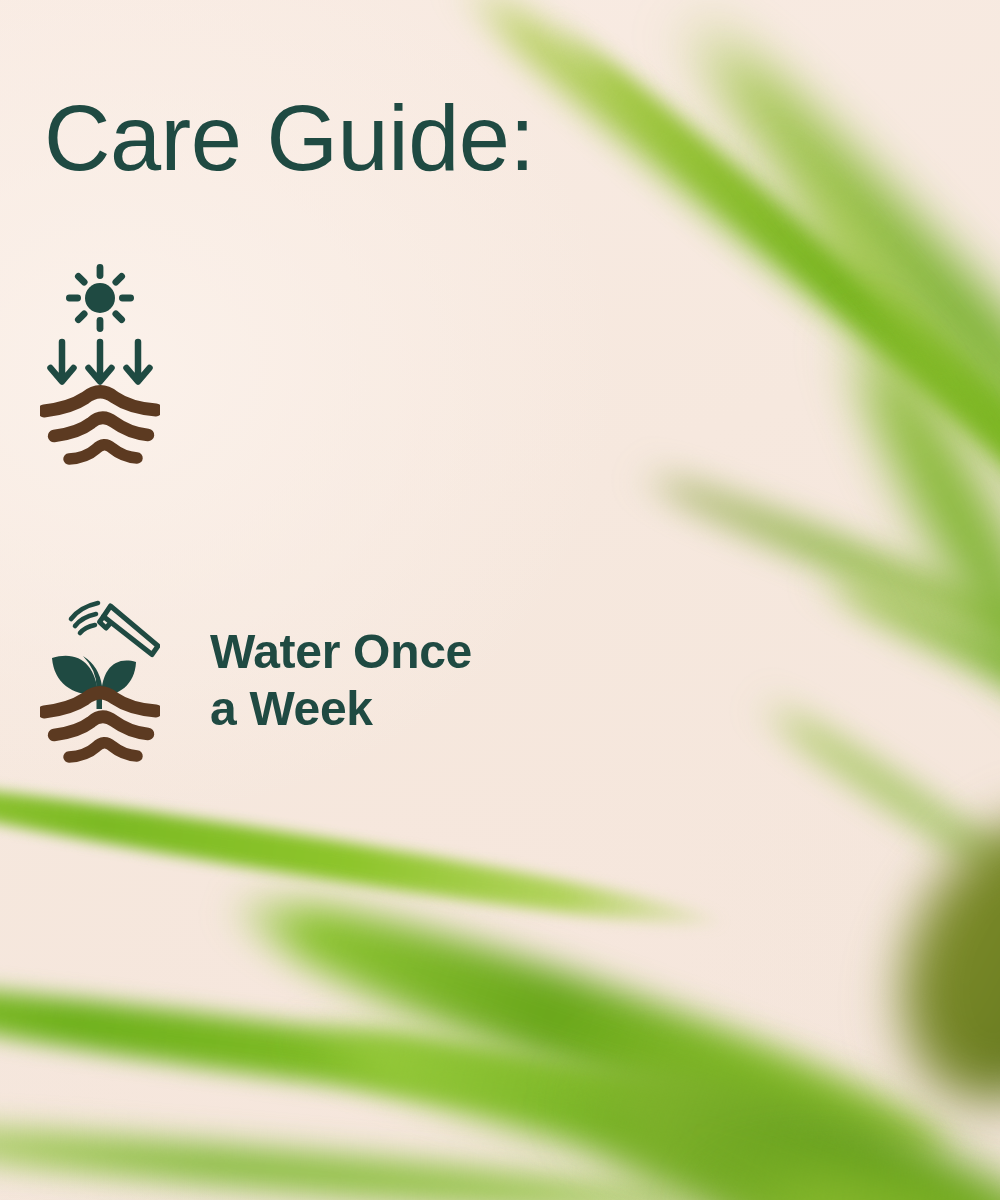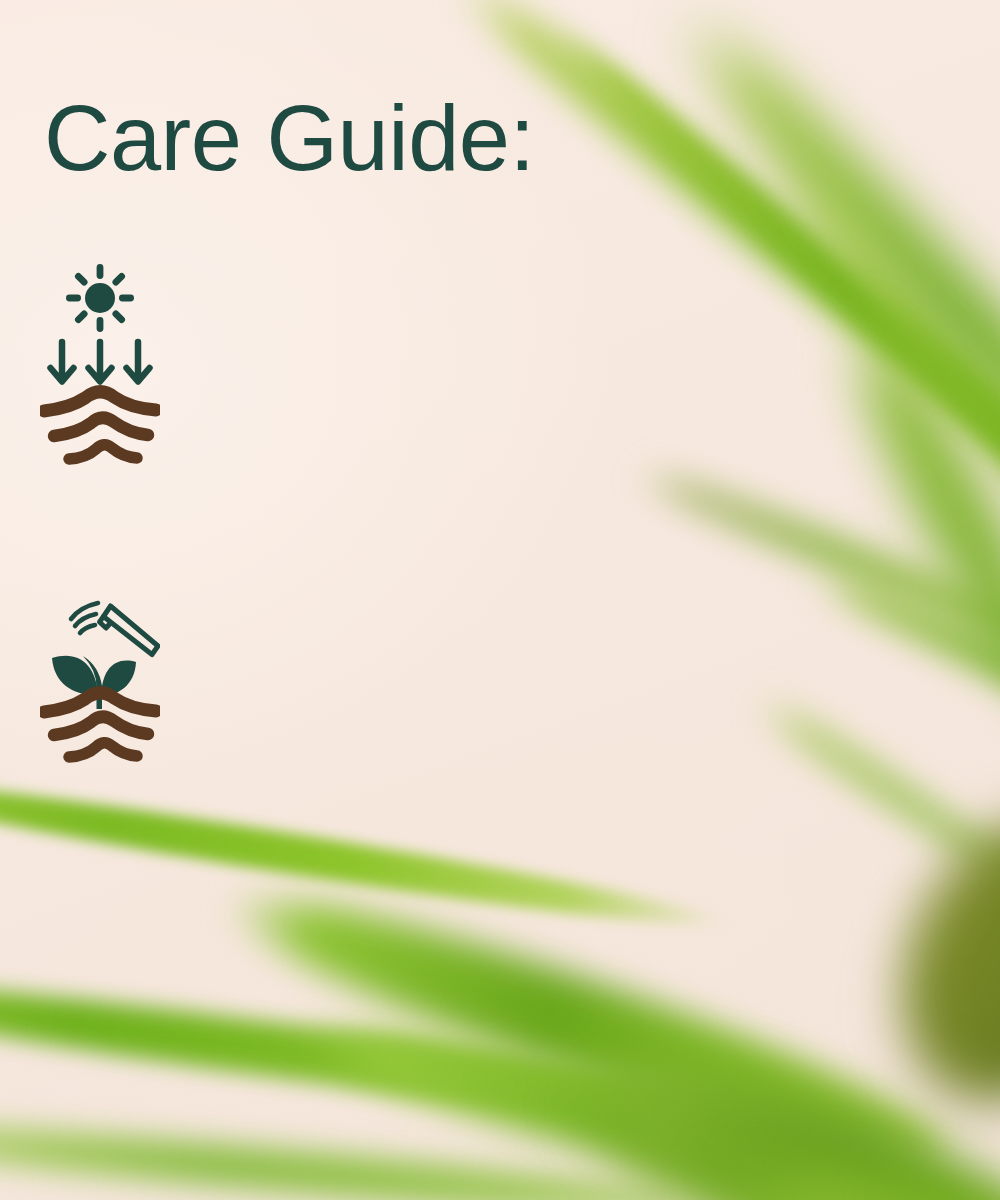--- a/index.html
+++ b/index.html
@@ -192,16 +192,18 @@
           <path d="M56.5 117 L56.5 95 Q56.5 78 43 64 Q59 74 62 94 L62 117 Z"></path>
         </g>
 
         <g stroke="#5c3a21" fill="none" stroke-linecap="round" stroke-linejoin="round">
           <path d="M4 120 Q30 117 45 107 Q60 95 74 106 Q90 117 116 119" stroke-width="13"></path>
           <path d="M14 143 Q38 140 51 130 Q62 120 74 129 Q89 140 108 142" stroke-width="12.5"></path>
           <path d="M29 165 Q46 164 56 155 Q64 147 72 154 Q83 163 97 164" stroke-width="11.5"></path>
         </g>
       </svg>
 
+      <p class="care-label">Water Once
+a Week</p>
     </div>
 
   </div>
 </div>
 
 </body></html>

